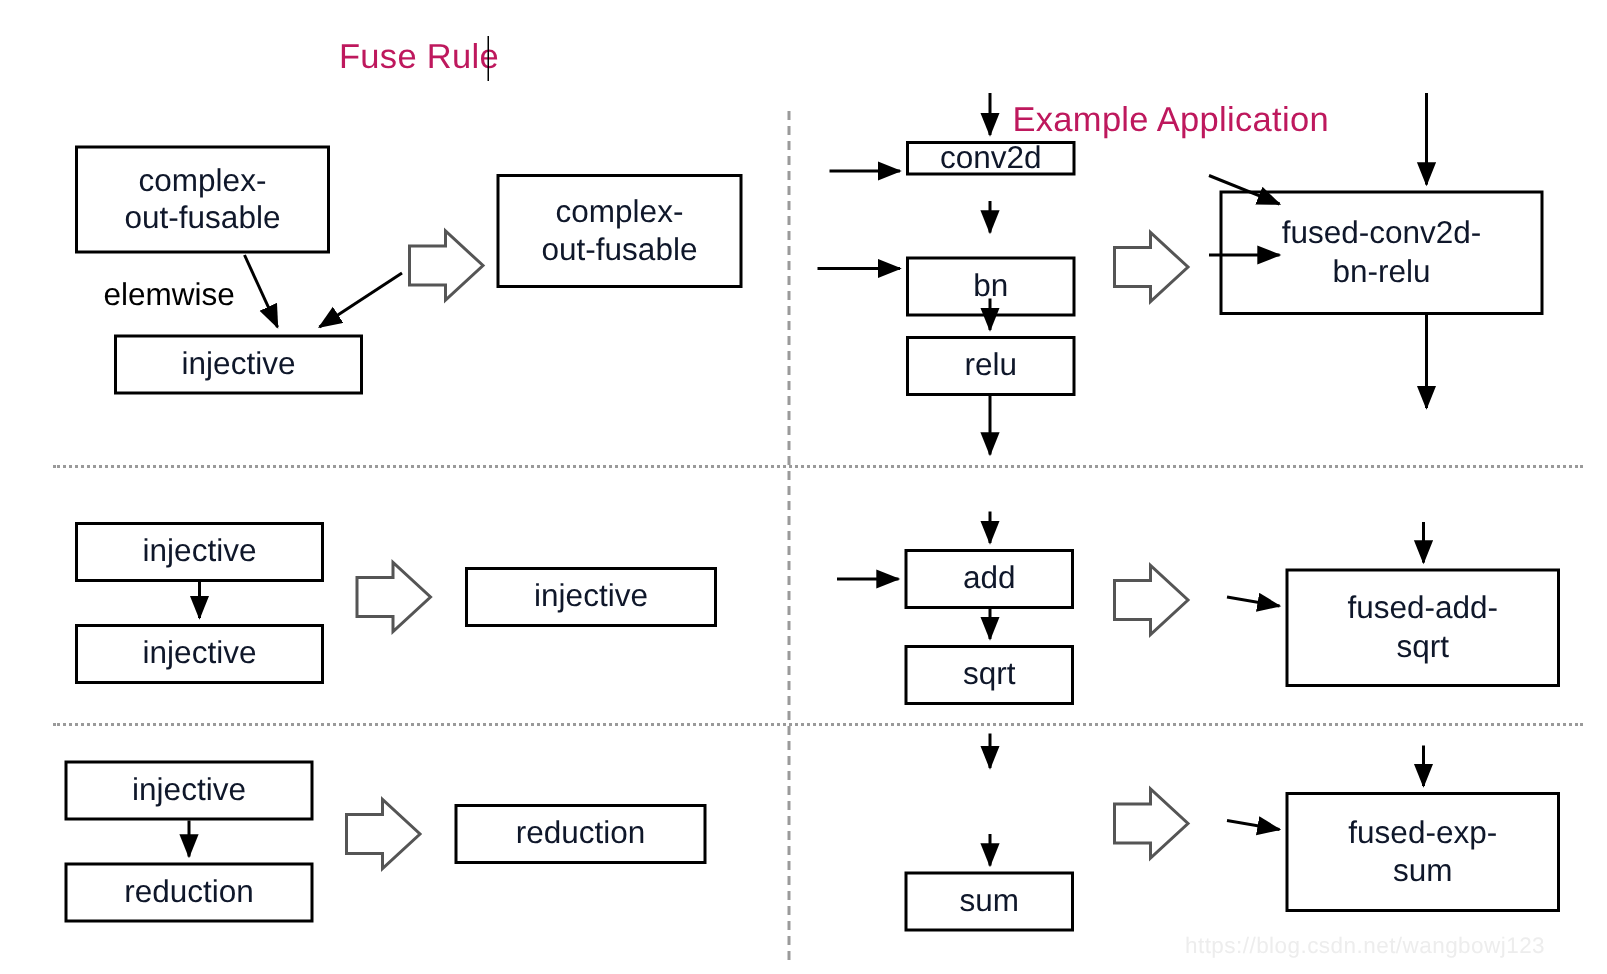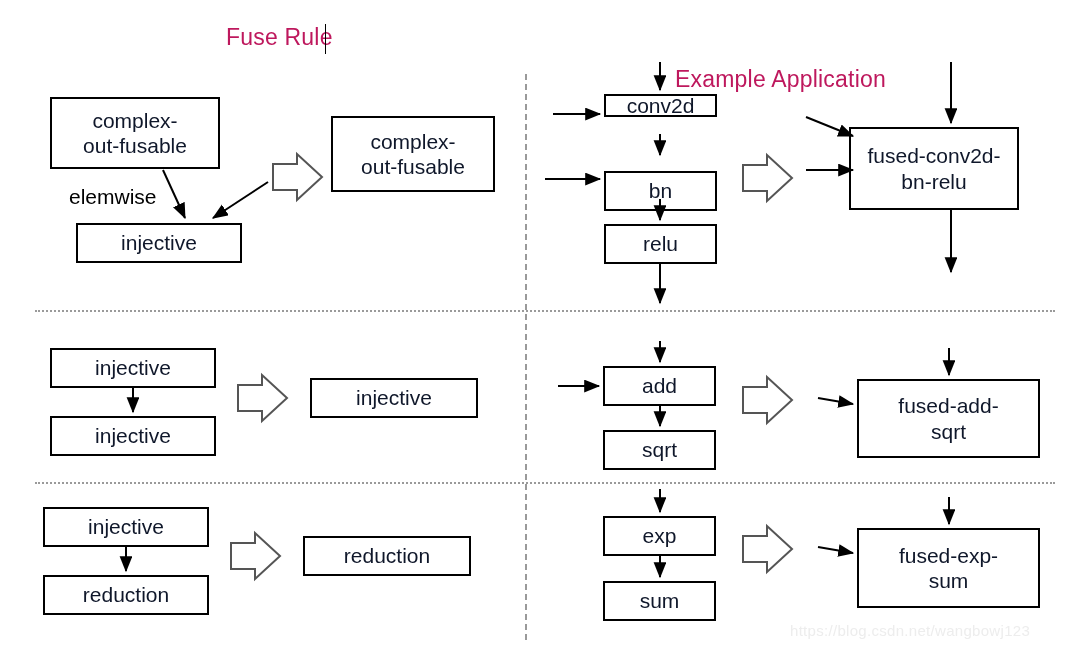--- a/index.html
+++ b/index.html
@@ -111,21 +111,21 @@
   <div class="box" style="left:604px; top:94px; width:113px; height:23px;">
     <span>conv2d</span>
   </div>
   <div class="box" style="left:604px; top:159px; width:113px; height:40px;margin-top:12px;">
     <span>bn</span>
   </div>
   <div class="box" style="left:604px; top:224px; width:113px; height:40px;">
     <span>relu</span>
   </div>
 
-  <div class="box two-line" style="left:849px; top:127px; width:170px; height:83px;">
+  <div class="box two-line" style="left:813px; top:127px; width:216px; height:83px;">
     <span style="white-space:pre-line;">fused-conv2d-
 bn-relu</span>
   </div>
 
   <div class="box" style="left:50px; top:348px; width:166px; height:40px;">
     <span>injective</span>
   </div>
   <div class="box" style="left:50px; top:416px; width:166px; height:40px;">
     <span>injective</span>
   </div>
@@ -147,23 +147,20 @@
   <div class="box" style="left:43px; top:507px; width:166px; height:40px;">
     <span>injective</span>
   </div>
   <div class="box" style="left:43px; top:575px; width:166px; height:40px;">
     <span>reduction</span>
   </div>
   <div class="box" style="left:303px; top:536px; width:168px; height:40px;">
     <span>reduction</span>
   </div>
 
-  <div class="box" style="left:603px; top:516px; width:113px; height:40px;">
-    <span>exp</span>
-  </div>
   <div class="box" style="left:603px; top:581px; width:113px; height:40px;">
     <span>sum</span>
   </div>
   <div class="box two-line" style="left:857px; top:528px; width:183px; height:80px;">
     <span style="white-space:pre-line;">fused-exp-
 sum</span>
   </div>
 
   <svg class="overlay" viewBox="0 0 1071 649" xmlns="http://www.w3.org/2000/svg">
     <defs>

